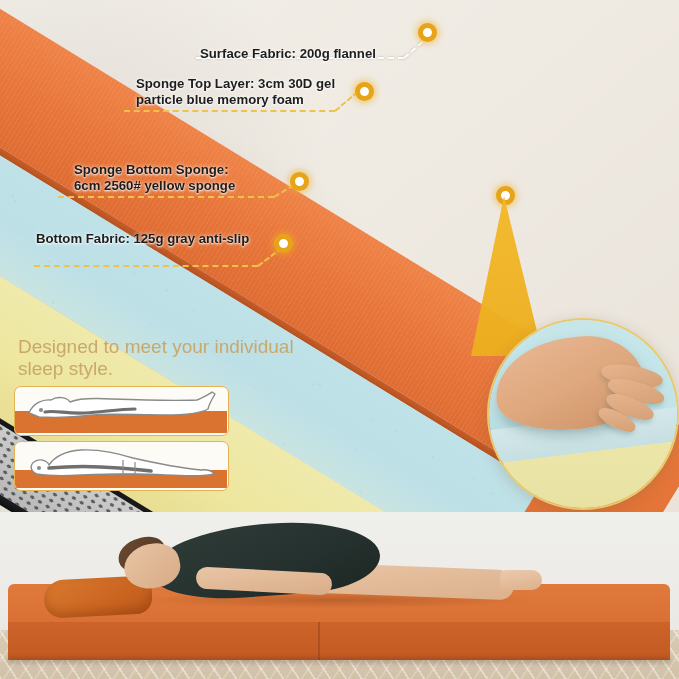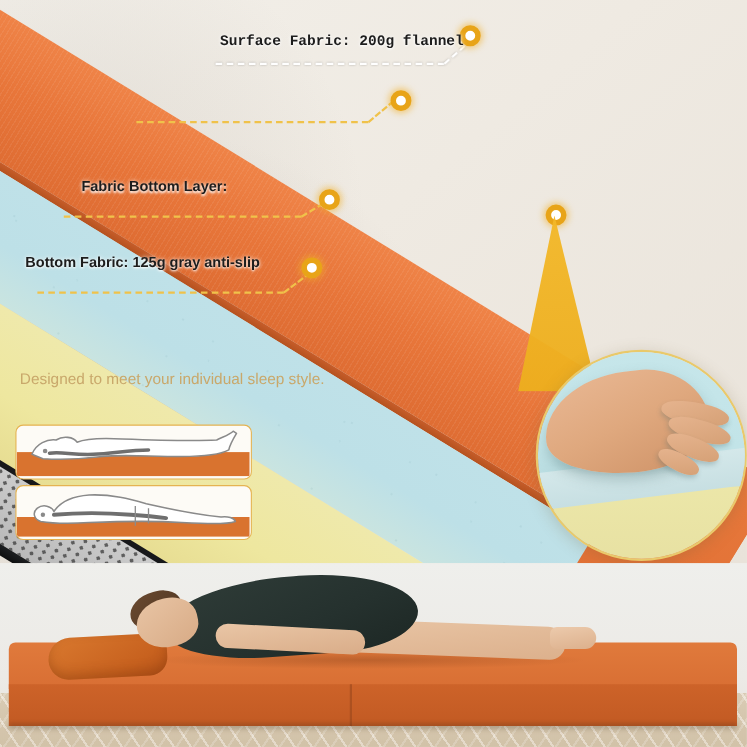--- a/index.html
+++ b/index.html
@@ -83,21 +83,21 @@
      box-shadow:0 6px 12px rgba(90,120,120,.35);}
   .finger{position:absolute;background:linear-gradient(150deg,#e7b590,#d49f74);
      border-radius:46%;box-shadow:0 3px 5px rgba(80,110,110,.30);}
   .dent{position:absolute;left:10px;top:88px;width:130px;height:26px;border-radius:50%;
      background:radial-gradient(ellipse at center, rgba(120,160,165,.45) 0%, rgba(150,190,195,0) 70%);}
 
   
   .support{position:absolute;left:18px;top:334px;width:300px;}
   .support h2{margin:0;font-size:25px;font-weight:bold;color:#e3a523;letter-spacing:-.2px;
      text-shadow:0 1px 2px rgba(255,255,255,.8);}
-  .support p{margin:2px 0 0 0;font-size:14px;color:#c9a86b;}
+  .support p{margin:2px 0 0 0;font-size:19px;color:#c9a86b;}
   .poses{position:absolute;left:14px;top:386px;width:215px;}
   .pose{background:#fdfbf6;border:1.6px solid #e5b352;border-radius:7px;height:48px;
      margin-bottom:5px;overflow:hidden;position:relative;}
   .pose svg{position:absolute;left:0;top:0;}
 
   
   .bottom{position:absolute;left:0;top:512px;width:679px;height:167px;overflow:hidden;
      background:linear-gradient(180deg,#efefec 0%,#eceae6 62%,#e6e2dc 100%);}
   .floor{position:absolute;left:0;top:118px;width:679px;height:49px;
      background:linear-gradient(180deg,#e4d9c6 0%,#dbcdb6 100%);}
@@ -169,28 +169,33 @@
 
     <div class="lead" style="left:34px;top:265px;width:224px;"></div>
     <div class="lead" style="left:258px;top:265px;width:30px;transform:rotate(-37deg);"></div>
 
     <div class="marker" style="left:418px;top:23px;"></div>
     <div class="marker" style="left:355px;top:82px;"></div>
     <div class="marker" style="left:290px;top:172px;"></div>
     <div class="marker" style="left:274px;top:234px;"></div>
     <div class="marker" style="left:496px;top:186px;"></div>
 
-    <div class="callout" style="left:200px;top:30px;font-family:Liberation Mono, monospace;">Surface Fabric: 200g flannel</div>
-
+    <div class="callout" style="left:200px;top:46px;">Surface Fabric: 200g flannel</div>
+
+    <div class="callout" style="left:136px;top:76px;">
+      <div>Sponge Top Layer: 3cm 30D gel</div>
+      <div>particle blue memory foam</div>
+    </div>
 
     <div class="callout" style="left:74px;top:162px;">
-      <div>Fabric Bottom Layer:</div>
-    </div>
-
-    <div class="callout" style="left:23px;top:231px;">
+      <div>Sponge Bottom Sponge:</div>
+      <div>6cm 2560# yellow sponge</div>
+    </div>
+
+    <div class="callout" style="left:36px;top:231px;">
       <div>Bottom Fabric: 125g gray anti-slip</div>
     </div>
 
     <div class="cone"></div>
     <div class="mag">
       <div class="mag-yellow"></div>
       <div class="mag-blue"></div>
       <div class="mag-front"></div>
       <div class="dent"></div>
       <div class="hand"></div>

